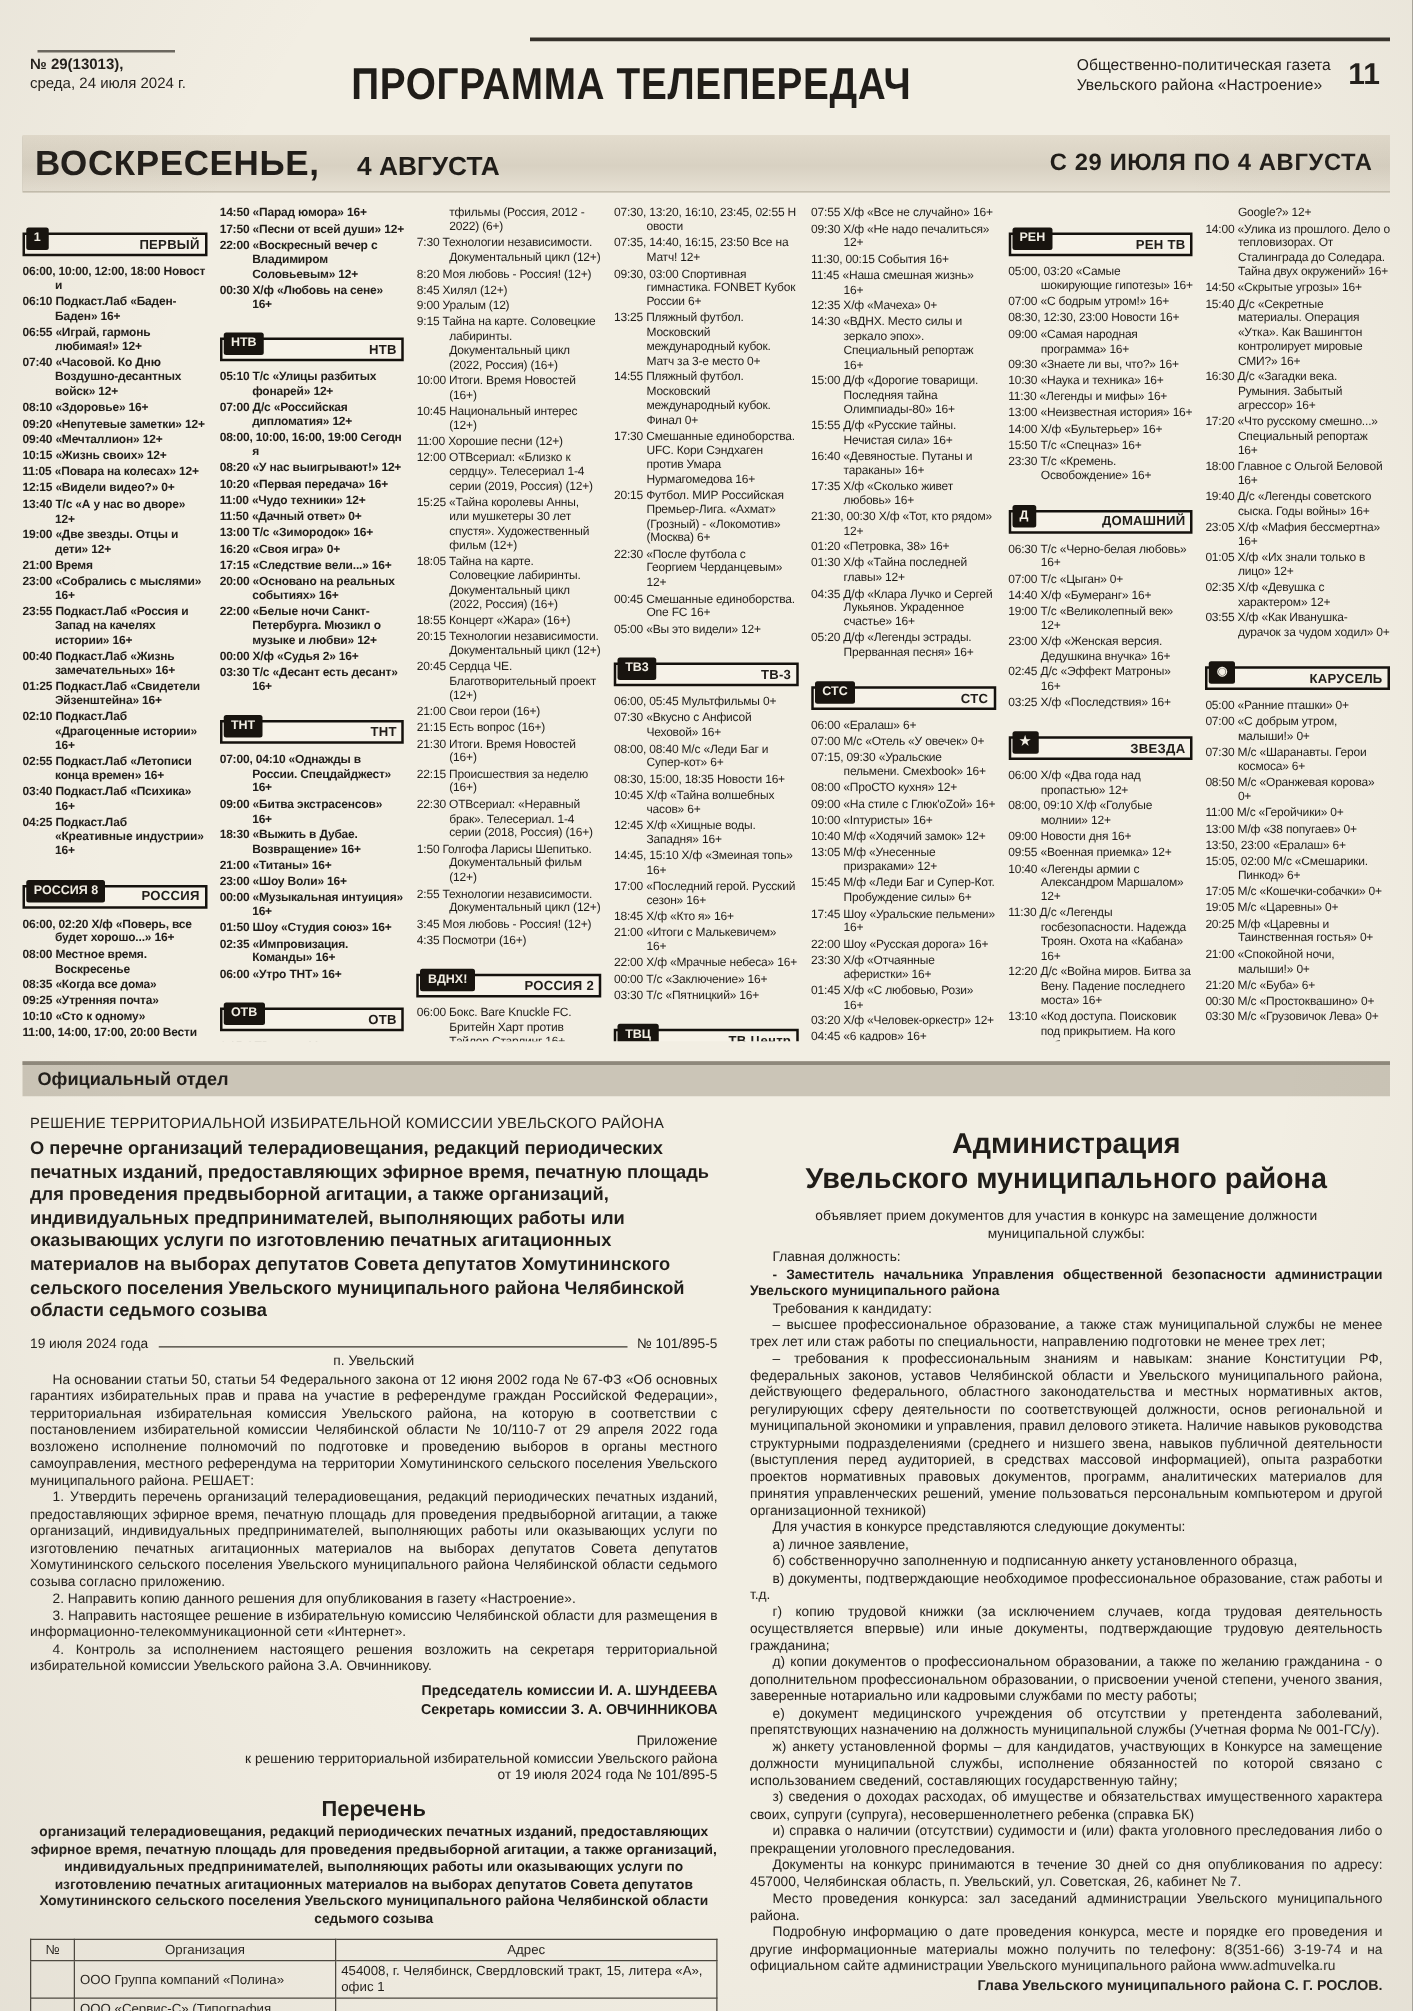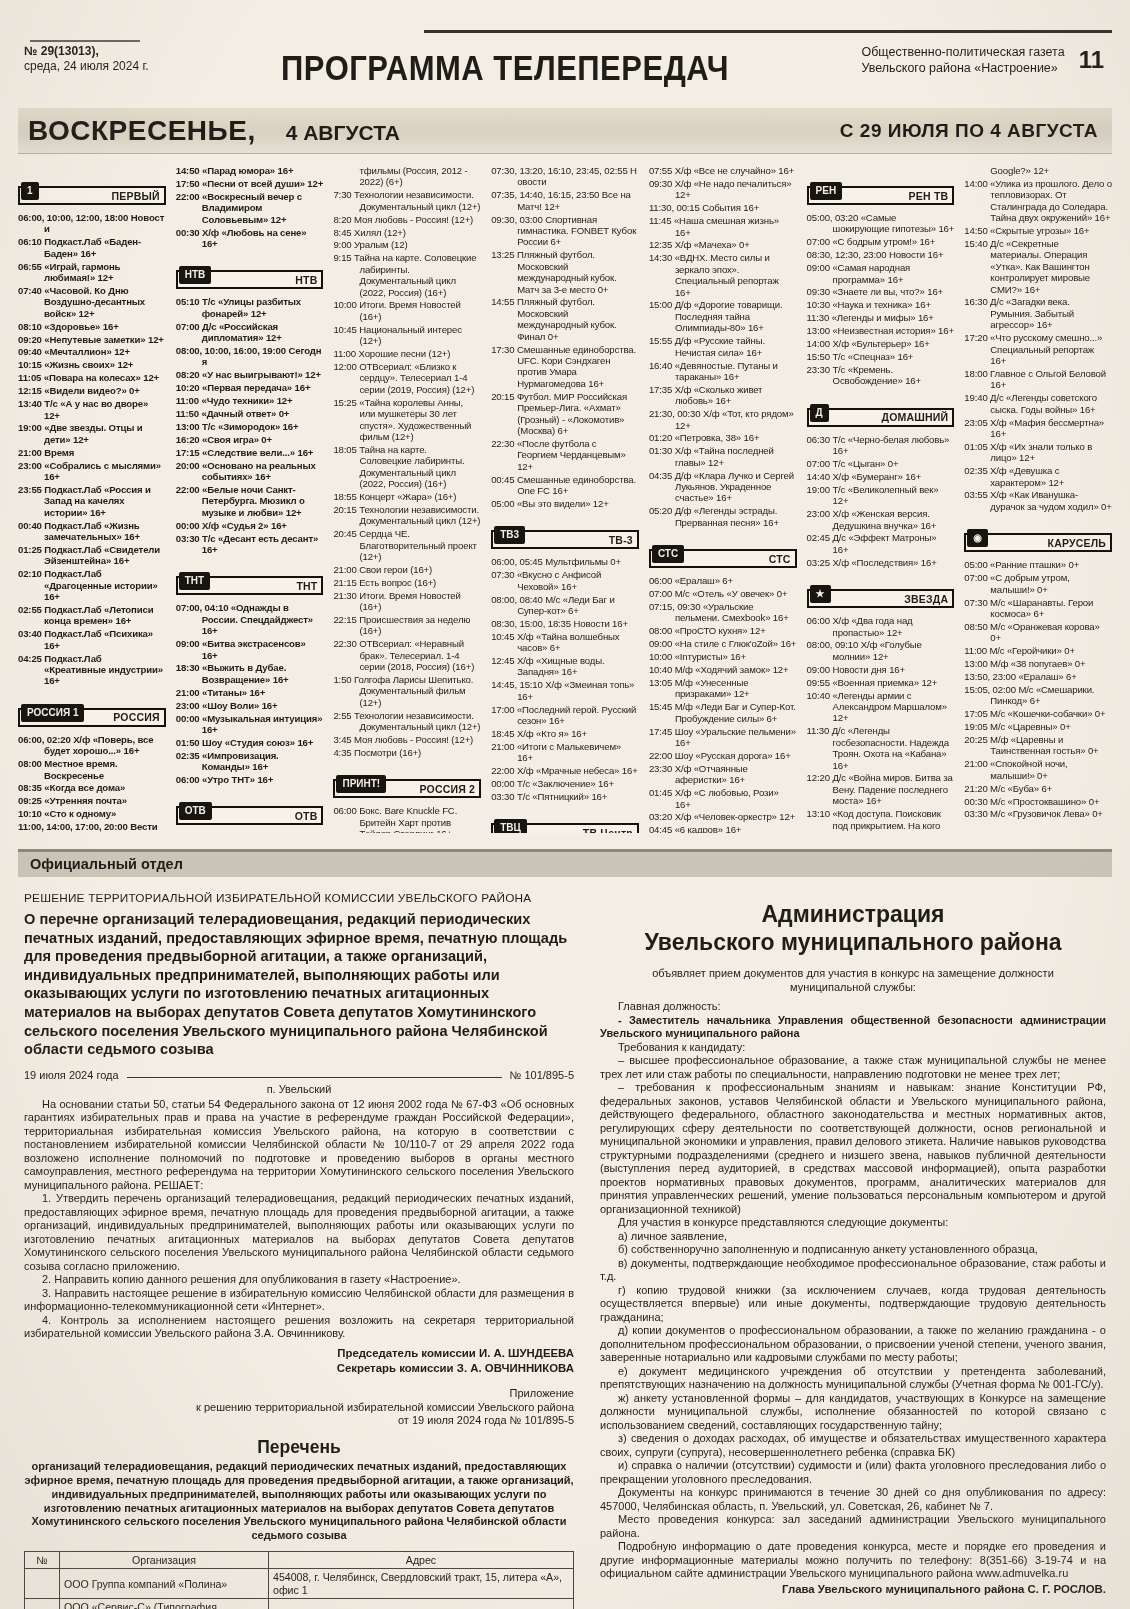--- a/index.html
+++ b/index.html
@@ -121,21 +121,21 @@
         <div class="pe b"><span class="tm">21:00 </span><span>Время</span></div>
         <div class="pe b"><span class="tm">23:00 </span><span>«Собрались с мыслями» 16+</span></div>
         <div class="pe b"><span class="tm">23:55 </span><span>Подкаст.Лаб «Россия и Запад на качелях истории» 16+</span></div>
         <div class="pe b"><span class="tm">00:40 </span><span>Подкаст.Лаб «Жизнь замечательных» 16+</span></div>
         <div class="pe b"><span class="tm">01:25 </span><span>Подкаст.Лаб «Свидетели Эйзенштейна» 16+</span></div>
         <div class="pe b"><span class="tm">02:10 </span><span>Подкаст.Лаб «Драгоценные истории» 16+</span></div>
         <div class="pe b"><span class="tm">02:55 </span><span>Подкаст.Лаб «Летописи конца времен» 16+</span></div>
         <div class="pe b"><span class="tm">03:40 </span><span>Подкаст.Лаб «Психика» 16+</span></div>
         <div class="pe b"><span class="tm">04:25 </span><span>Подкаст.Лаб «Креативные индустрии» 16+</span></div>
         <div class="chhdr">
-          <span class="chlogo">РОССИЯ 1</span>
+          <span class="chlogo">РОССИЯ 8</span>
           <span class="chbar">РОССИЯ</span>
         </div>
         <div class="pe b"><span class="tm">06:00, 02:20 </span><span>Х/ф «Поверь, все будет хорошо...» 16+</span></div>
         <div class="pe b"><span class="tm">08:00 </span><span>Местное время. Воскресенье</span></div>
         <div class="pe b"><span class="tm">08:35 </span><span>«Когда все дома»</span></div>
         <div class="pe b"><span class="tm">09:25 </span><span>«Утренняя почта»</span></div>
         <div class="pe b"><span class="tm">10:10 </span><span>«Сто к одному»</span></div>
         <div class="pe b"><span class="tm">11:00, 14:00, 17:00, 20:00 </span><span>Вести</span></div>
       </div>
       <div class="tvcol">
@@ -199,21 +199,21 @@
         <div class="pe"><span class="tm">21:00 </span><span>Свои герои (16+)</span></div>
         <div class="pe"><span class="tm">21:15 </span><span>Есть вопрос (16+)</span></div>
         <div class="pe"><span class="tm">21:30 </span><span>Итоги. Время Новостей (16+)</span></div>
         <div class="pe"><span class="tm">22:15 </span><span>Происшествия за неделю (16+)</span></div>
         <div class="pe"><span class="tm">22:30 </span><span>ОТВсериал: «Неравный брак». Телесериал. 1-4 серии (2018, Россия) (16+)</span></div>
         <div class="pe"><span class="tm">1:50 </span><span>Голгофа Ларисы Шепитько. Документальный фильм (12+)</span></div>
         <div class="pe"><span class="tm">2:55 </span><span>Технологии независимости. Документальный цикл (12+)</span></div>
         <div class="pe"><span class="tm">3:45 </span><span>Моя любовь - Россия! (12+)</span></div>
         <div class="pe"><span class="tm">4:35 </span><span>Посмотри (16+)</span></div>
         <div class="chhdr">
-          <span class="chlogo">ПРИНТ!</span>
+          <span class="chlogo">ВДНХ!</span>
           <span class="chbar">РОССИЯ 2</span>
         </div>
         <div class="pe"><span class="tm">06:00 </span><span>Бокс. Bare Knuckle FC. Бритейн Харт против Тэйлор Старлинг 16+</span></div>
       </div>
       <div class="tvcol">
         <div class="pe"><span class="tm">07:30, 13:20, 16:10, 23:45, 02:55 </span><span>Новости</span></div>
         <div class="pe"><span class="tm">07:35, 14:40, 16:15, 23:50 </span><span>Все на Матч! 12+</span></div>
         <div class="pe"><span class="tm">09:30, 03:00 </span><span>Спортивная гимнастика. FONBET Кубок России 6+</span></div>
         <div class="pe"><span class="tm">13:25 </span><span>Пляжный футбол. Московский международный кубок. Матч за 3-е место 0+</span></div>
         <div class="pe"><span class="tm">14:55 </span><span>Пляжный футбол. Московский международный кубок. Финал 0+</span></div>

